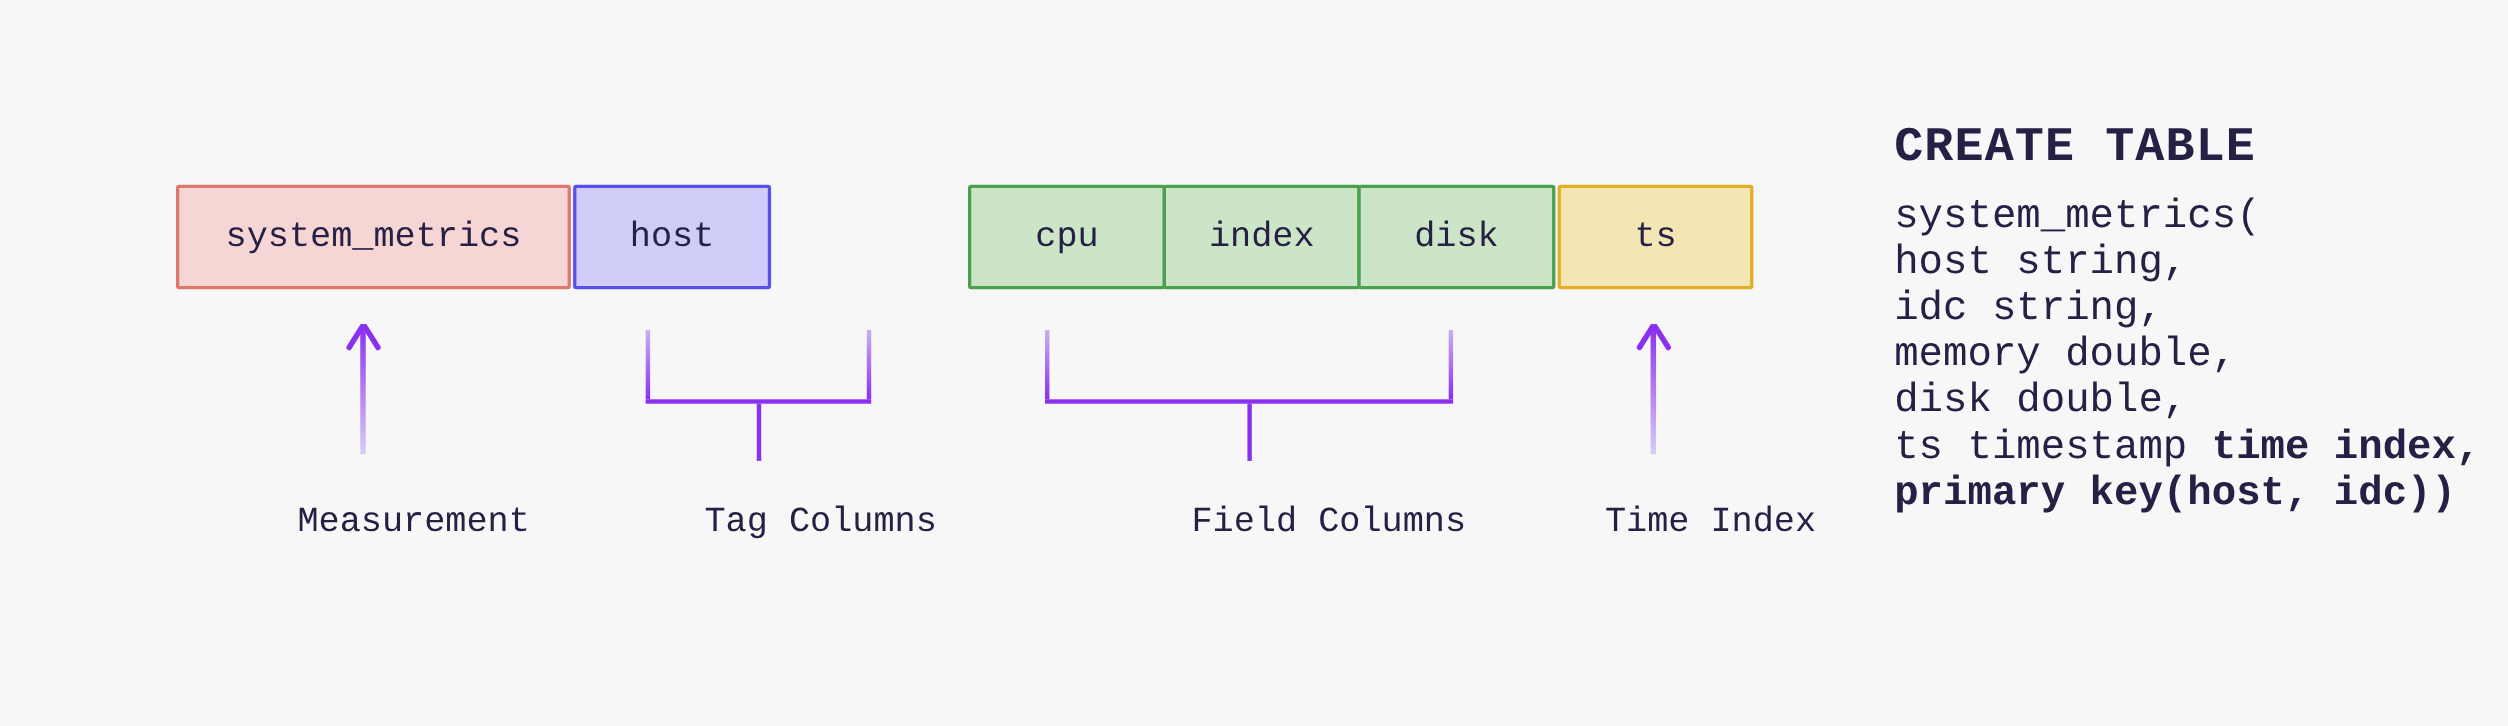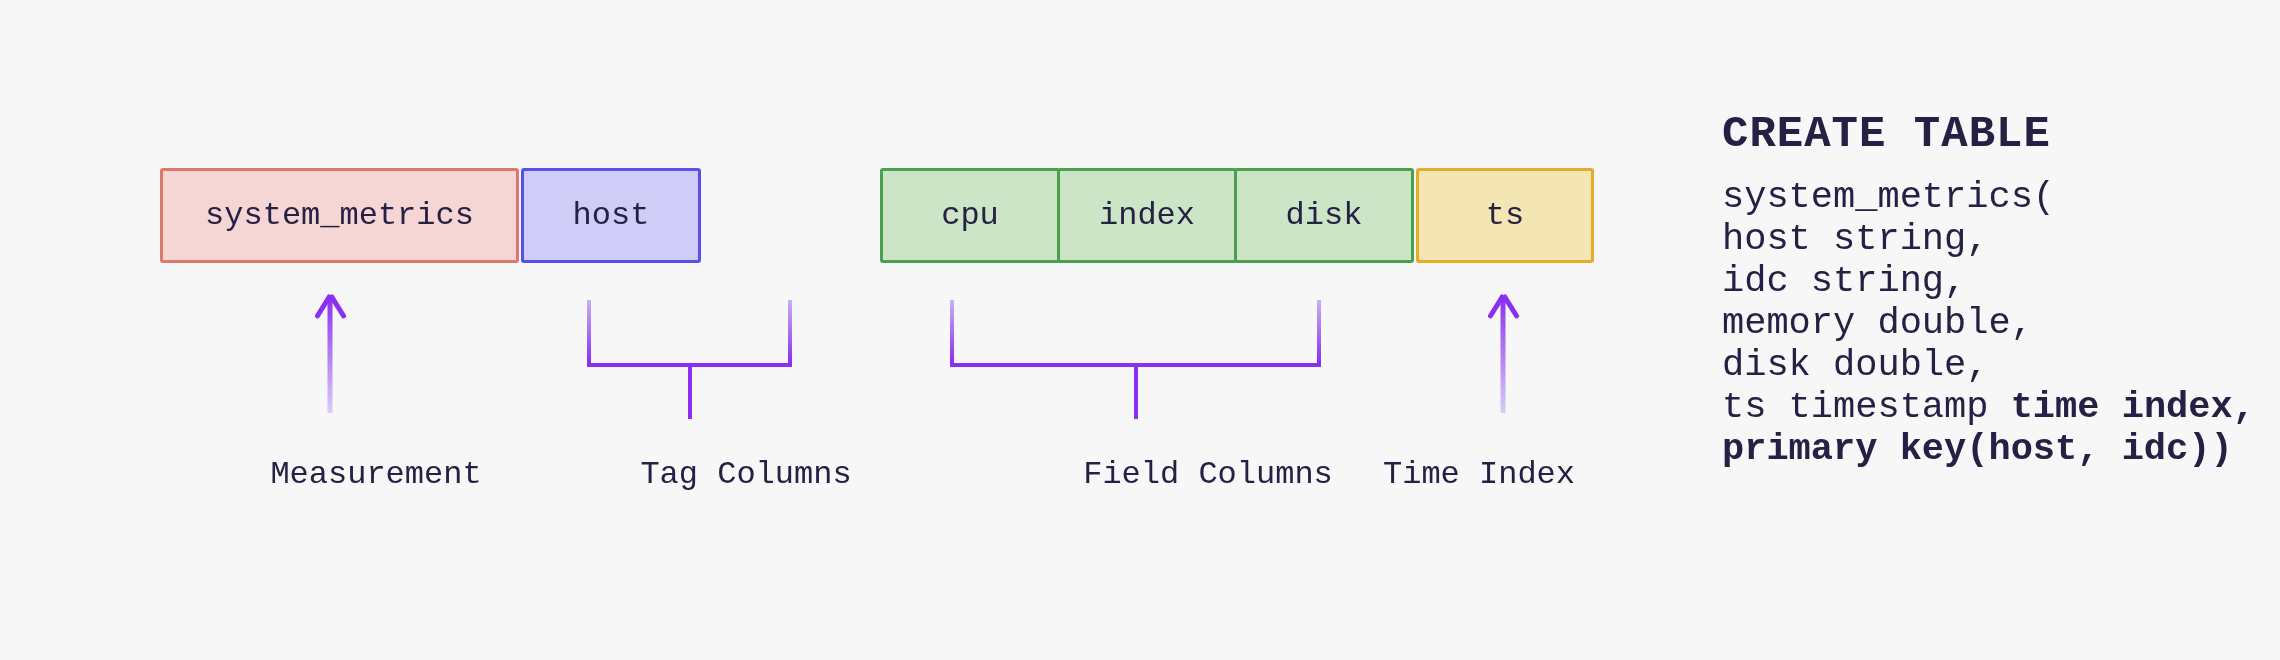--- a/index.html
+++ b/index.html
@@ -65,21 +65,21 @@
   .bracket .stem{position:absolute; left:50%; top:67px; width:4px; height:52px; margin-left:-2px; background:var(--accent-purple);}
 
   
   .anno{
     position:absolute; top:459px; transform:translateX(-50%);
     font-size:32px; line-height:32px; color:var(--ink); white-space:nowrap;margin-left:35px;
   }
   #label-measurement{left:341px;}
   #label-tags{left:711px;}
   #label-fields{left:1173px;text-align:center;}
-  #label-time{left:1444px;}
+  #label-time{left:1520px;}
 
   
   #sql{position:absolute; left:1722px; top:112px; width:540px;}
   #sql .title{font-size:44px; line-height:44px; font-weight:bold; letter-spacing:1px; margin-bottom:20px;}
   #sql .code{font-size:37px; line-height:42px; white-space:nowrap;}
   #sql .b{font-weight:bold;margin-top:28px;}
 </style>
 </head>
 <body>
 

